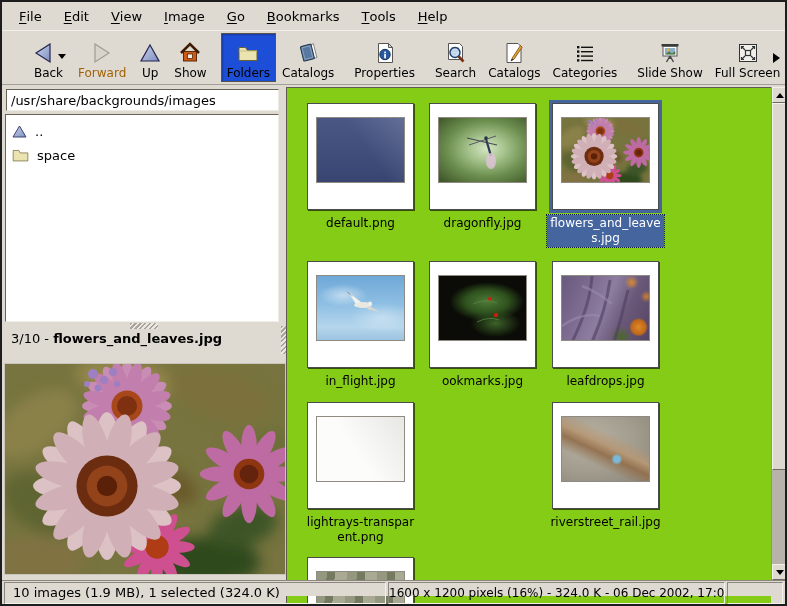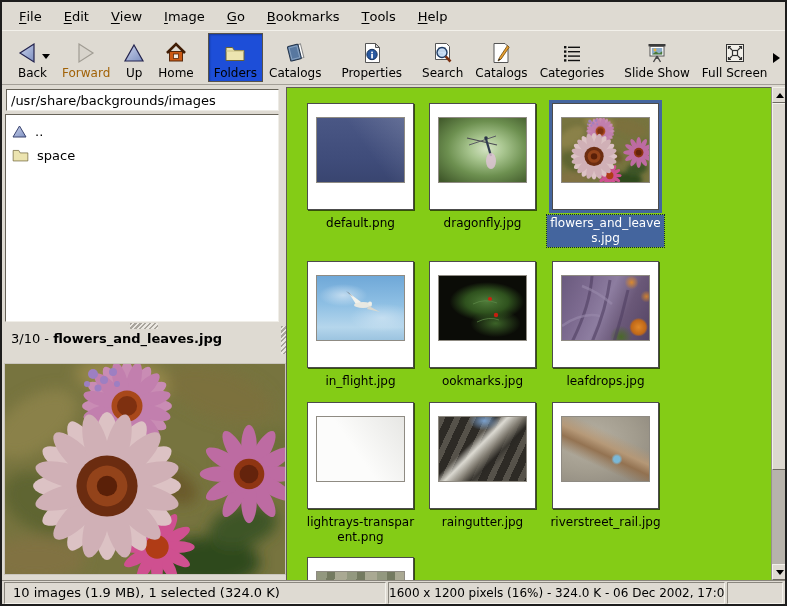--- a/index.html
+++ b/index.html
@@ -10,21 +10,21 @@
 
   
   .menubar { position:absolute; left:0; top:0; width:100%; height:28px;
              display:flex; align-items:stretch; padding-left:6px; }
   .menu-item { display:flex; align-items:center; padding:0 11px; font-size:13px; cursor:default; }
   .menu-item u { text-underline-offset:2px; }
 
   
   .toolbar { position:absolute; left:0; top:28px; width:100%; height:55px;
              border-top:1px solid #f2f0ea; border-bottom:1px solid #a39f97;
-             display:flex; align-items:center; padding:2px 22px 2px 0; }
+             display:flex; align-items:center; padding:2px 22px 2px 16px; }
   .tb-handle { width:7px; height:44px; margin:0 4px 0 3px;
                background:repeating-linear-gradient(135deg,#aba79f 0 1.5px,#ece9e3 1.5px 4px); }
   .tbtn { display:flex; flex-direction:column; align-items:center; justify-content:flex-end;
           height:49px; padding:2px 5px 1px; background:transparent; border:1px solid transparent;
           font-family:inherit; font-size:12px; color:#000; white-space:nowrap; }
   .tbtn .irow { height:27px; display:flex; align-items:center; gap:3px; }
   .tbtn.pressed { border:1px solid #57534b; background:#1d4ed8;
                   box-shadow:inset 1px 1px 2px rgba(0,0,0,.28); }
   .tbtn.disabled { color:#a16207; }
   .tsep { width:1px; height:42px; background:#9c988f; box-shadow:1px 0 0 #f3f1eb; margin:0 4px; }
@@ -100,21 +100,21 @@
             display:flex; align-items:center; justify-content:center; }
   .sb-up { top:0; } .sb-down { bottom:0; }
   .tri-up { width:0; height:0; border-left:4px solid transparent; border-right:4px solid transparent;
             border-bottom:5px solid #000; }
   .tri-down { width:0; height:0; border-left:4px solid transparent; border-right:4px solid transparent;
               border-top:5px solid #000; }
   .sb-thumb { position:absolute; left:0; top:16px; width:15px; height:367px; background:#dcd8d0;
               border:1px solid; border-color:#f4f2ec #6e6a62 #6e6a62 #f4f2ec; }
 
   
-  .statusbar { position:absolute; left:0; top:578px; width:100%; height:25px; background:#dedad2;
+  .statusbar { position:absolute; left:0; top:578px; width:100%; height:16px; background:#dedad2;
                border-top:1px solid #8a867e; }
   .sb-cell { position:absolute; top:1px; height:22px; border:1px solid;
              border-color:#8a867e #f4f2ec #f4f2ec #8a867e; line-height:20px; font-size:13px;
              white-space:nowrap; overflow:hidden; }
   .sb-left { left:2px; width:382px; padding-left:8px; }
   .sb-right { left:386px; width:337px; text-align:center; font-size:12px; }
   .sb-fill { left:725px; right:2px; }
 </style>
 </head>
 <body>
@@ -235,21 +235,21 @@
     </button>
 
     <button class="tbtn">
       <span class="irow">
         <svg width="24" height="24" viewBox="0 0 24 24">
           <rect x="5.5" y="10.5" width="13" height="9.5" fill="#cc5a14" stroke="#58280a"></rect>
           <path d="M3 12 L12 3 L21 12" fill="none" stroke="#401c04" stroke-width="2.6"></path>
           <rect x="9.5" y="13" width="5" height="4.5" fill="#f2ece2" stroke="#58280a" stroke-width=".8"></rect>
         </svg>
       </span>
-      <span>Home</span>
+      <span>Show</span>
     </button>
 
     <div class="tsep"></div>
 
     <button class="tbtn pressed">
       <span class="irow">
         <svg width="24" height="24" viewBox="0 0 24 24">
           <path d="M3 7 L3 19.5 L21 19.5 L21 9.5 L11.5 9.5 L9.5 6.5 L3 6.5 Z" fill="#ece4b0" stroke="#6b6236"></path>
           <path d="M3 10 L21 10" stroke="#c9c084" stroke-width="1"></path>
         </svg>
@@ -466,26 +466,20 @@
           <div class="timg ti-leafdrops">
         <svg viewBox="0 0 88 66" width="88" height="66">
           <path d="M10 66 Q28 30 30 0 M30 66 Q44 34 48 4 M52 66 Q60 40 66 14" stroke="#4e3e60" stroke-width="3" fill="none" opacity=".6"></path>
           <path d="M0 50 Q20 36 38 40 M20 10 Q36 16 50 28" stroke="#9a8aac" stroke-width="2.5" fill="none" opacity=".6"></path>
         </svg>
       </div>
         </div>
       <div class="tlabel">leafdrops.jpg</div>
     </div>
 
-    <div class="cell" style="left:136px;top:314px">
-      <div class="frame">
-          <div class="timg ti-raingutter"></div>
-        </div>
-      <div class="tlabel">raingutter.jpg</div>
-    </div>
 
     <div class="cell" style="left:259px;top:314px">
       <div class="frame">
           <div class="timg ti-riverstreet"></div>
         </div>
       <div class="tlabel">riverstreet_rail.jpg</div>
     </div>
 
     <div class="cell" style="left:14px;top:469px">
       <div class="frame">

